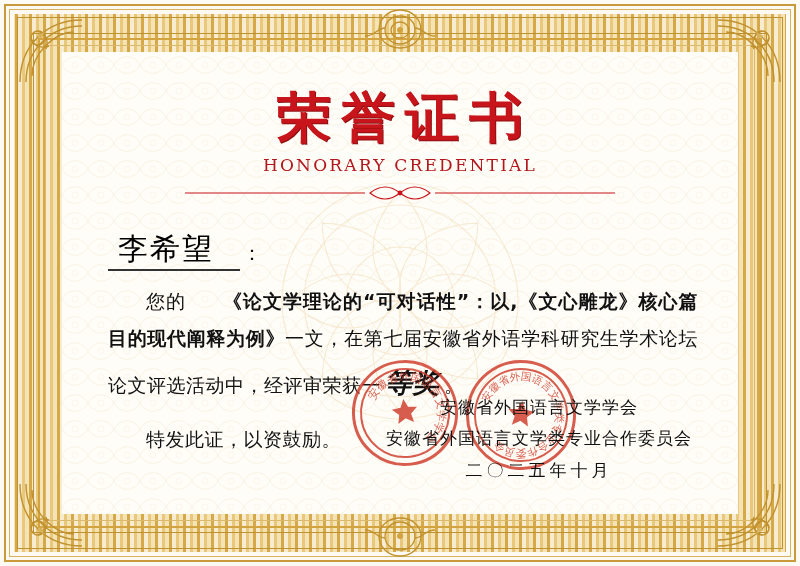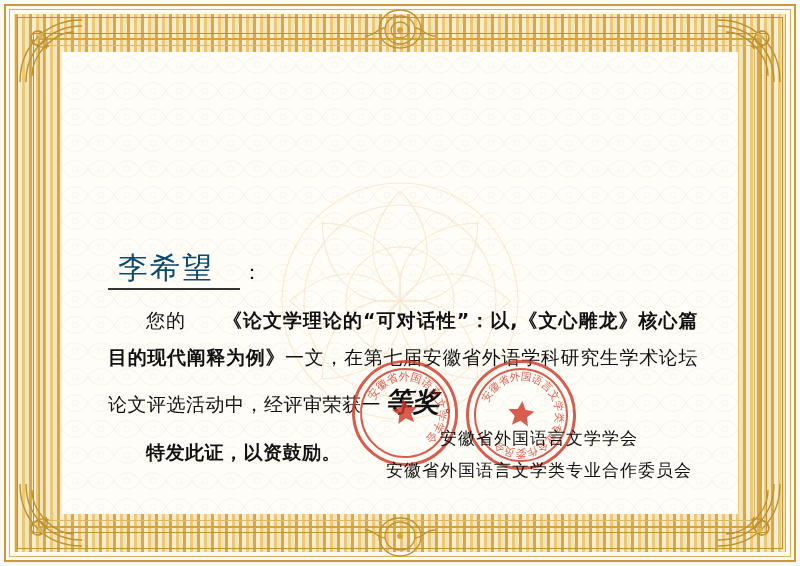--- a/index.html
+++ b/index.html
@@ -183,26 +183,25 @@
     right: 40px;
   }
   .recipient-row {
     display: flex;
     align-items: flex-end;
     margin-bottom: 12px;
   }
   .recipient-name {
     font-family: "DejaVu Sans", "Liberation Sans", sans-serif;
     font-size: 30px;
-    color: #0c4a6e;
+    color: #000000;
     letter-spacing: 2px;
     border-bottom: 2px solid #333;
     padding: 0 26px 2px 10px;
     line-height: 1.15;
-    margin-top: 19px;
   }
   .recipient-colon {
     font-size: 20px;
     color: #111;
     padding-bottom: 4px;
     margin-left: 2px;
   }
 
   .para {
     font-family: "DejaVu Sans", "Liberation Sans", sans-serif;
@@ -214,22 +213,21 @@
   }
   .para.indent { text-indent: 38px; }
   .bold-seg { font-weight: bold; margin-left: 37px; }
   .award-grade {
     font-weight: bold;
     font-style: italic;
     font-size: 27px;
     padding: 0 4px;
   }
   .para2 {
-    margin-top: 6px;
-    font-weight: bold;
+    margin-top: 12px;
   }
 
   
   .sign-block {
     position: absolute;
     right: 46px;
     bottom: 28px;
     text-align: center;
     font-family: "DejaVu Sans", "Liberation Sans", sans-serif;
     font-size: 17px;
@@ -368,20 +366,31 @@
           <path d="M150 40 C186 78 186 122 150 150 C114 122 114 78 150 40 Z" transform="rotate(90 150 150)"></path>
           <path d="M150 40 C186 78 186 122 150 150 C114 122 114 78 150 40 Z" transform="rotate(135 150 150)"></path>
           <path d="M150 40 C186 78 186 122 150 150 C114 122 114 78 150 40 Z" transform="rotate(180 150 150)"></path>
           <path d="M150 40 C186 78 186 122 150 150 C114 122 114 78 150 40 Z" transform="rotate(225 150 150)"></path>
           <path d="M150 40 C186 78 186 122 150 150 C114 122 114 78 150 40 Z" transform="rotate(270 150 150)"></path>
           <path d="M150 40 C186 78 186 122 150 150 C114 122 114 78 150 40 Z" transform="rotate(315 150 150)"></path>
         </g>
       </g>
     </svg>
 
+    <div class="title-block">
+      <div class="title-cn">荣誉证书</div>
+      <div class="title-en">HONORARY CREDENTIAL</div>
+      <svg class="divider" viewBox="0 0 430 16">
+        <line x1="0" y1="8" x2="180" y2="8" stroke="#c8151b" stroke-width="1.2"></line>
+        <line x1="250" y1="8" x2="430" y2="8" stroke="#c8151b" stroke-width="1.2"></line>
+        <path d="M185 8 C195 0 205 0 215 8 C205 16 195 16 185 8 Z" fill="none" stroke="#c8151b" stroke-width="1.2"></path>
+        <path d="M215 8 C225 0 235 0 245 8 C235 16 225 16 215 8 Z" fill="none" stroke="#c8151b" stroke-width="1.2"></path>
+        <circle cx="215" cy="8" r="2.4" fill="#c8151b"></circle>
+      </svg>
+    </div>
 
     <div class="body-block">
       <div class="recipient-row">
         <div class="recipient-name">李希望</div>
         <div class="recipient-colon">：</div>
       </div>
 
       <div class="para indent"><span>您的</span><span class="bold-seg">《论文学理论的“可对话性”：以,《文心雕龙》核心篇目的现代阐释为例》</span><span>一文，在第七届安徽省外语学科研究生学术论坛论文评选活动中，经评审荣获一</span><span class="award-grade">等奖</span><span>。</span></div>
 
       <div class="para indent para2">特发此证，以资鼓励。</div>
@@ -409,16 +418,17 @@
         <text font-size="10.5" fill="#cf3a2a" font-family="'DejaVu Sans', sans-serif">
           <textPath href="#sealPathB" startOffset="4%">安徽省外国语言文学类专业合作委员会</textPath>
         </text>
         <path d="M52 38 l3.9 8.4 9.1 1 -6.8 6.2 1.9 9 -8.1 -4.7 -8.1 4.7 1.9 -9 -6.8 -6.2 9.1 -1 z" fill="#cf3a2a"></path>
       </svg>
     </div>
 
     <div class="sign-block">
       <div class="sign-line">安徽省外国语言文学学会</div>
       <div class="sign-line">安徽省外国语言文学类专业合作委员会</div>
+      <div class="sign-line sign-date">二〇二五年十月</div>
     </div>
 
   </div>
 </div>
 
 </body></html>

